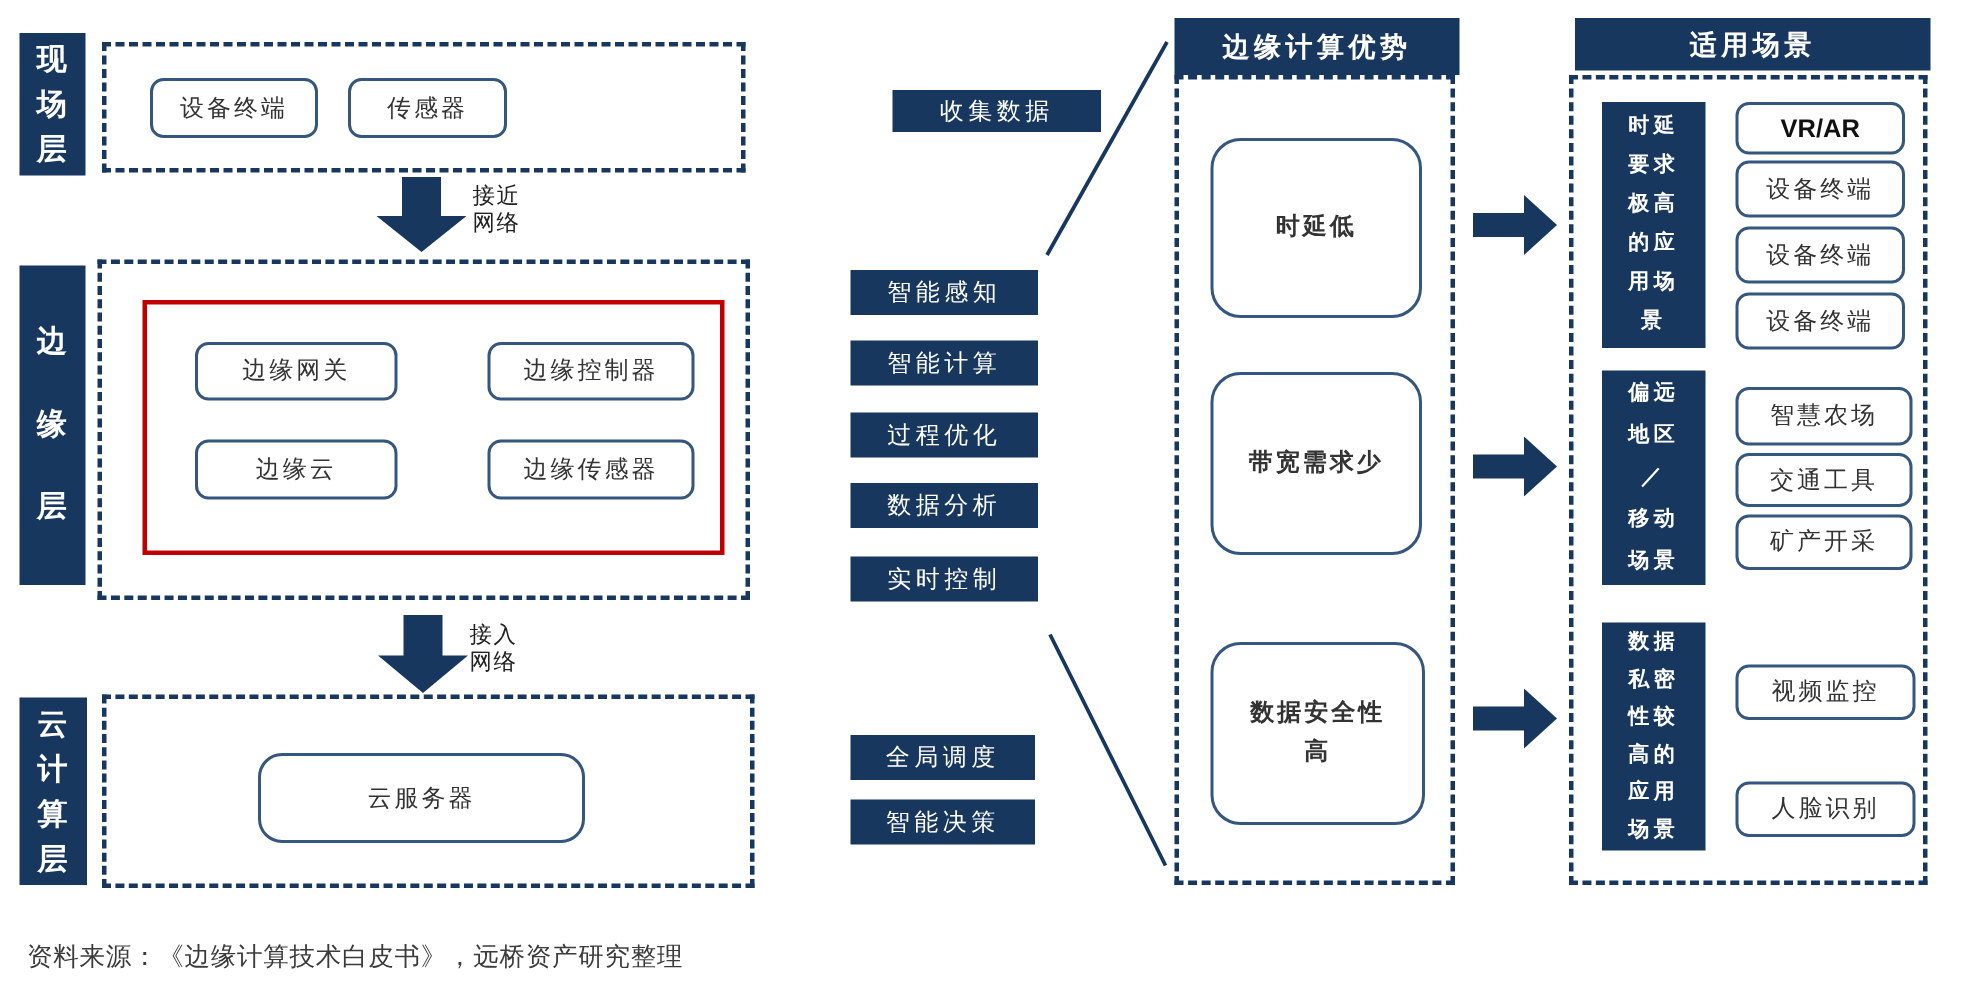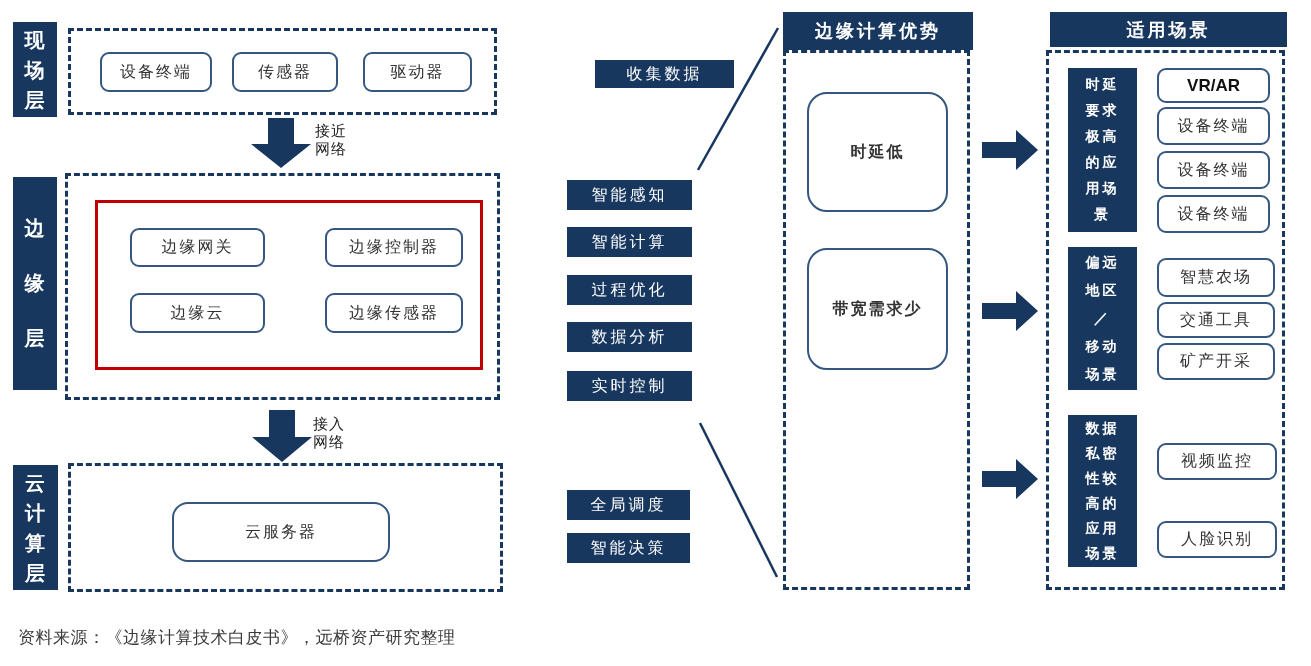--- a/index.html
+++ b/index.html
@@ -55,21 +55,20 @@
 缘
 层</div>
   <div class="abs navy vlabel lh30" style="left: 13px; top: 465px; width: 45px; height: 125px; white-space: pre-line;">云
 计
 算
 层</div>
 
   <div class="abs dashed" style="left:68px;top:28px;width:429px;height:87px;"></div>
   <div class="abs wbox" style="left:100px;top:52px;width:112px;height:40px;">设备终端</div>
   <div class="abs wbox" style="left:232px;top:52px;width:106px;height:40px;">传感器</div>
-  <div class="abs wbox" style="left:363px;top:52px;width:109px;height:40px;">驱动器</div>
 
   <svg class="abs" style="left:251px;top:118px;" width="60" height="50" viewBox="0 0 60 50">
     <rect x="17" y="0" width="26" height="27" fill="#17375f"></rect>
     <polygon points="0,26 60,26 30,50" fill="#17375f"></polygon>
   </svg>
   <div class="abs flowlbl" style="left: 315px; top: 122px; white-space: pre-line;">接近
 网络</div>
 
   <div class="abs dashed" style="left:65px;top:173px;width:435px;height:227px;"></div>
   <div class="abs redbox" style="left:95px;top:200px;width:388px;height:170px;"></div>
@@ -94,20 +93,22 @@
   <div class="abs navy fn" style="left:567px;top:275px;width:125px;height:30px;">过程优化</div>
   <div class="abs navy fn" style="left:567px;top:322px;width:125px;height:30px;">数据分析</div>
   <div class="abs navy fn" style="left:567px;top:371px;width:125px;height:30px;">实时控制</div>
   <div class="abs navy fn" style="left:567px;top:490px;width:123px;height:30px;">全局调度</div>
   <div class="abs navy fn" style="left:567px;top:533px;width:123px;height:30px;">智能决策</div>
 
   <div class="abs navy hdr" style="left:783px;top:12px;width:190px;height:38px;">边缘计算优势</div>
   <div class="abs dashed" style="left:783px;top:50px;width:187px;height:540px;"></div>
   <div class="abs advbox" style="left:807px;top:92px;width:141px;height:120px;">时延低</div>
   <div class="abs advbox" style="left:807px;top:248px;width:141px;height:122px;">带宽需求少</div>
+  <div class="abs advbox" style="left: 807px; top: 428px; width: 143px; height: 122px; white-space: pre-line;">数据安全性
+高</div>
 
   <svg class="abs" style="left:982px;top:130px;" width="56" height="40" viewBox="0 0 56 40">
     <rect x="0" y="12" width="34" height="16" fill="#17375f"></rect>
     <polygon points="34,0 56,20 34,40" fill="#17375f"></polygon>
   </svg>
   <svg class="abs" style="left:982px;top:291px;" width="56" height="40" viewBox="0 0 56 40">
     <rect x="0" y="12" width="34" height="16" fill="#17375f"></rect>
     <polygon points="34,0 56,20 34,40" fill="#17375f"></polygon>
   </svg>
   <svg class="abs" style="left:982px;top:459px;" width="56" height="40" viewBox="0 0 56 40">

